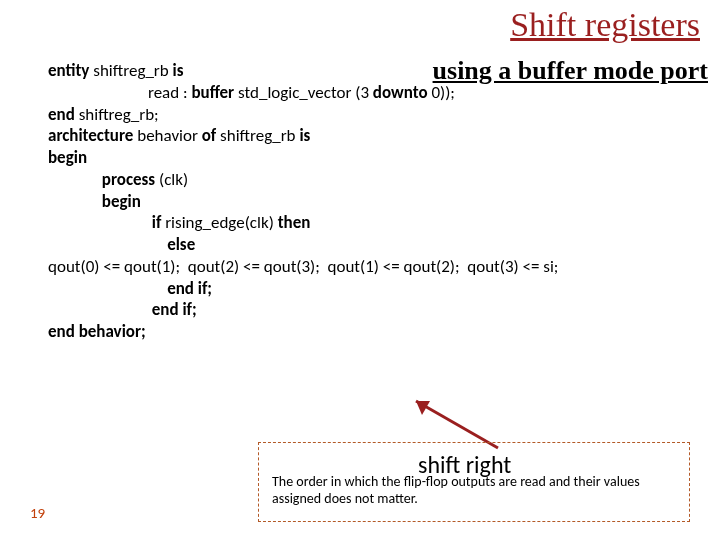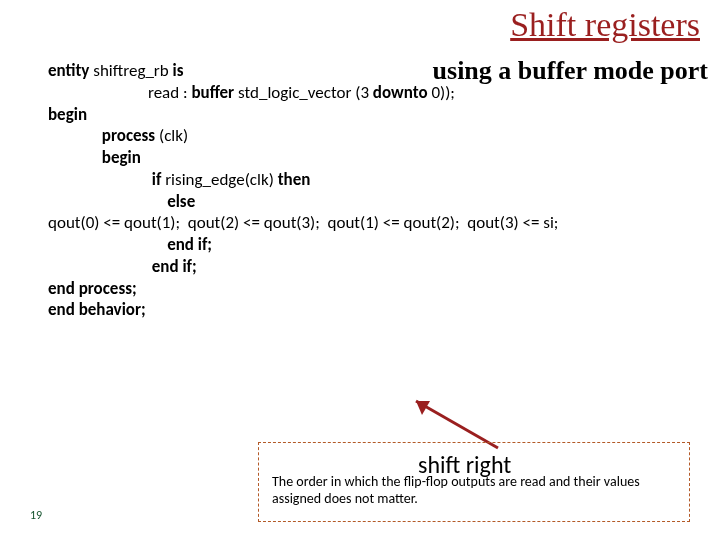--- a/index.html
+++ b/index.html
@@ -22,20 +22,21 @@
     text-decoration: underline;
     text-align: right;
   }
   .subtitle {
     position: absolute;
     top: 56px;
     right: 12px;
     font-family: Georgia, 'Times New Roman', serif;
     font-size: 26px;
     color: #000;
+    text-decoration: underline;
     font-weight: bold;
   }
   .code-block {
     position: absolute;
     top: 60px;
     left: 48px;
     right: 10px;
     font-size: 17px;
     line-height: 1.28;
     color: #000;
@@ -72,42 +73,43 @@
     left: 398px;
     top: 393px;
     width: 110px;
     height: 60px;
     pointer-events: none;
   }
   .slide-num {
     position: absolute;
     left: 30px;
     bottom: 18px;
-    font-size: 12px;
-    color: #14532d;
+    font-size: 15px;
+    color: #c2410c;
   }
 </style>
 </head>
 <body>
 
 <div class="title">Shift registers</div>
 <div class="subtitle">using a buffer mode port</div>
 
 <div class="code-block">
   <div class="line"><span class="b">entity</span><span> shiftreg_rb </span><span class="b">is</span></div>
   <div class="line"><span>                          read : </span><span class="b">buffer </span><span>std_logic_vector (3 </span><span class="b">downto </span><span>0));</span></div>
+  <div class="line"><span class="b">end </span><span>shiftreg_rb;</span></div>
+  <div class="line"><span class="b">architecture </span><span>behavior </span><span class="b">of </span><span>shiftreg_rb </span><span class="b">is</span></div>
   <div class="line b">begin</div>
   <div class="line"><span class="b">              process </span><span>(clk)</span></div>
   <div class="line b">              begin</div>
   <div class="line"><span class="b">                           if </span><span>rising_edge(clk) </span><span class="b">then</span></div>
   <div class="line b">                               else</div>
   <div class="line">qout(0) &lt;= qout(1);  qout(2) &lt;= qout(3);  qout(1) &lt;= qout(2);  qout(3) &lt;= si;</div>
   <div class="line b">                               end if;</div>
   <div class="line b">                           end if;</div>
-  <div class="line b">end process;</div>
   <div class="line b">end behavior;</div>
 </div>
 
 <svg class="arrow" viewBox="0 0 110 60">
   <line x1="100" y1="55" x2="18" y2="8" stroke="#9a1f1f" stroke-width="3"></line>
   <polygon points="18,8 32,8 24,22" fill="#9a1f1f"></polygon>
 </svg>
 
 <div class="annot-box"></div>
 <div class="annot-title">shift right</div>

